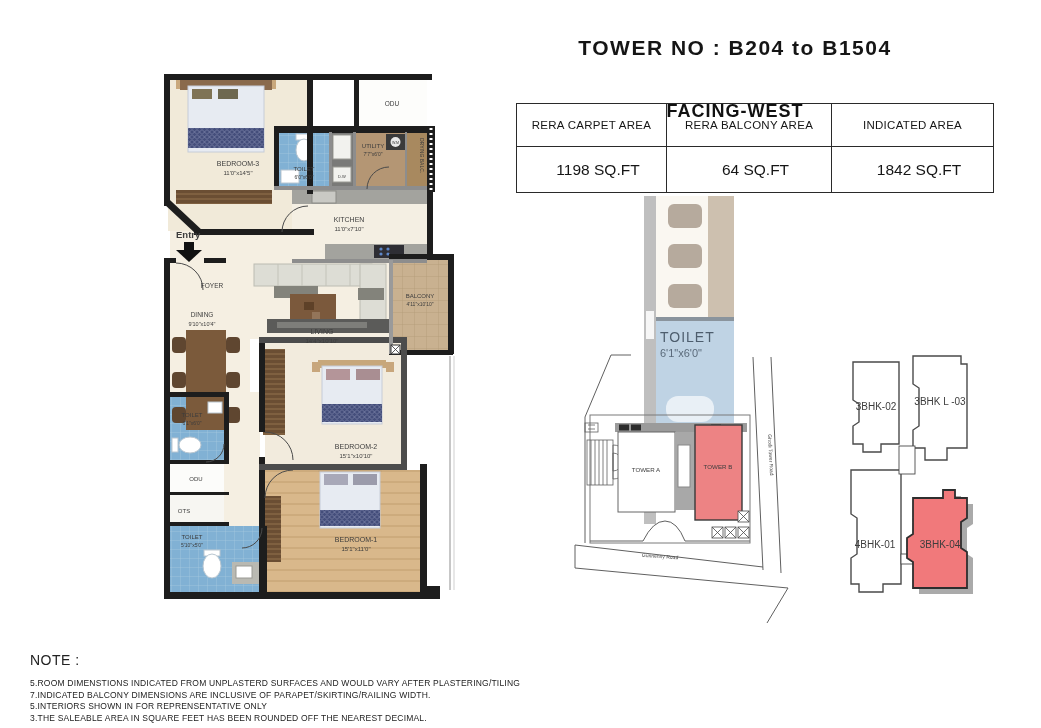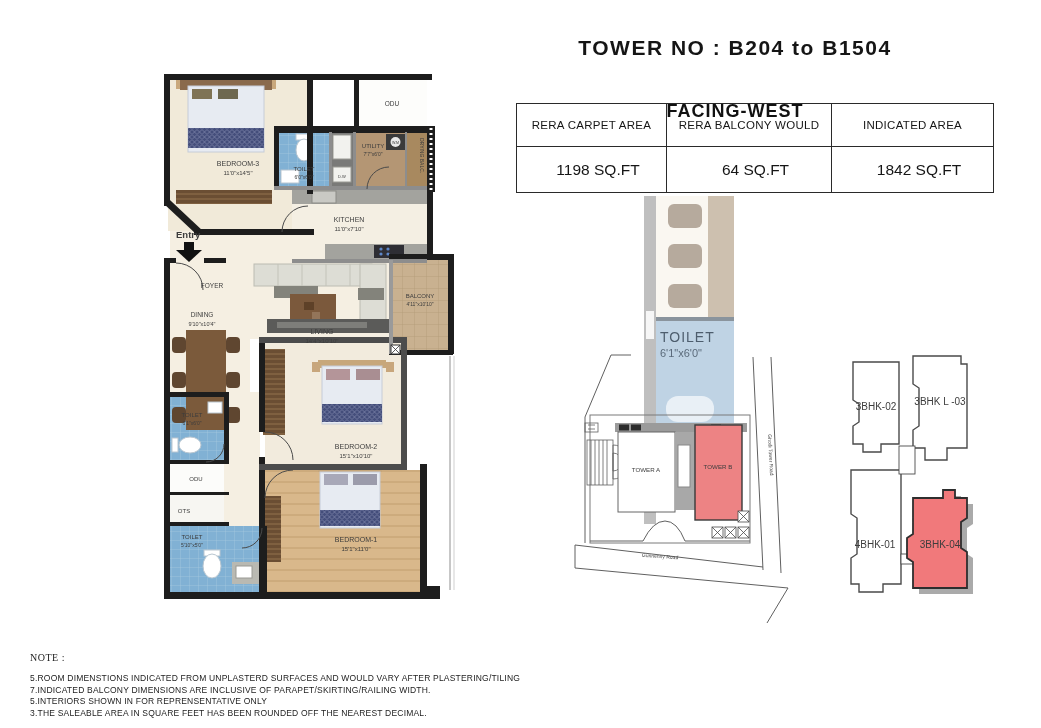--- a/index.html
+++ b/index.html
@@ -12,39 +12,39 @@
   #facing{left:520px;top:70px;width:430px;text-align:center;font-size:18px;
           font-weight:bold;letter-spacing:1px;color:#111;margin-top:31px;}
   
   #area-table{left:516px;top:103px;border-collapse:collapse;}
   #area-table td{border:1px solid #2a2a2a;text-align:center;vertical-align:middle;margin-left:31px;}
   #area-table tr.hd td{height:40px;font-size:11.5px;letter-spacing:.3px;color:#161616;}
   #area-table tr.vl td{height:43px;font-size:15.5px;color:#161616;padding-left:14px;}
   #area-table td.c1{width:134px;} #area-table td.c2{width:149px;} #area-table td.c3{width:146px;}
   
   #notes{left:30px;top:652px;width:640px;font-size:8.5px;color:#222;}
-  #notes .nt{font-size:10px;letter-spacing:.5px;margin-bottom:10px;font-family:Liberation Serif, serif;}
+  #notes .nt{font-size:14px;letter-spacing:.5px;margin-bottom:10px;}
   #notes .ln{line-height:11.5px;letter-spacing:.2px;}
   
   svg text{font-family:"Liberation Sans", sans-serif;fill:#3d3d3d;}
   
   #ghost{left:644px;top:196px;width:90px;height:328px;pointer-events:none;}
   #ghost .g{position:absolute;}
 </style>
 </head>
 <body>
 
 <div class="abs" id="unit-title">TOWER NO : B204 to B1504</div>
 <div class="abs" id="facing">FACING-WEST</div>
 
 <table class="abs" id="area-table">
   <tbody>
       <tr class="hd">
     <td class="c1">RERA CARPET AREA</td>
-    <td class="c2">RERA BALCONY WOULD</td>
+    <td class="c2">RERA BALCONY AREA</td>
     <td class="c3">INDICATED AREA</td>
   </tr>
   <tr class="vl">
     <td class="c1">1198 SQ.FT</td>
     <td class="c2">64 SQ.FT</td>
     <td class="c3">1842 SQ.FT</td>
   </tr>
 </tbody>
   </table>
 

